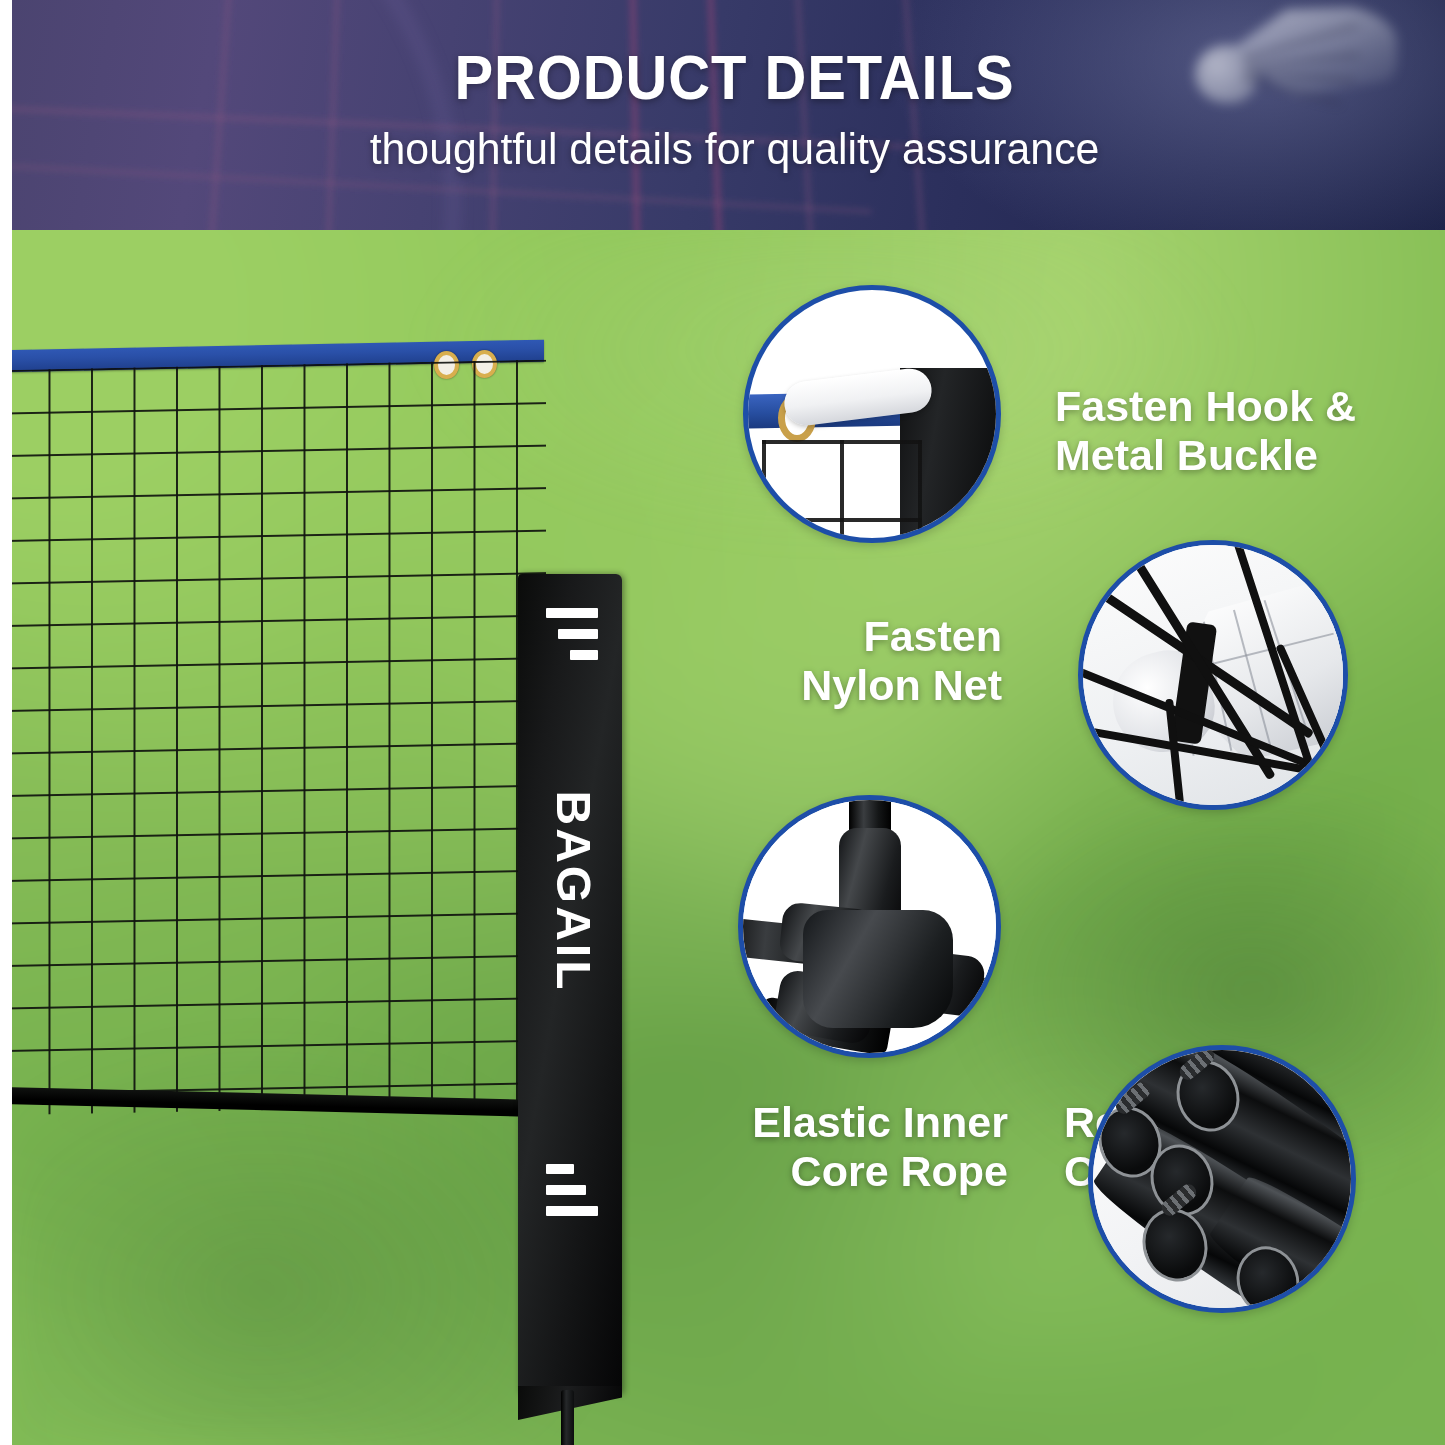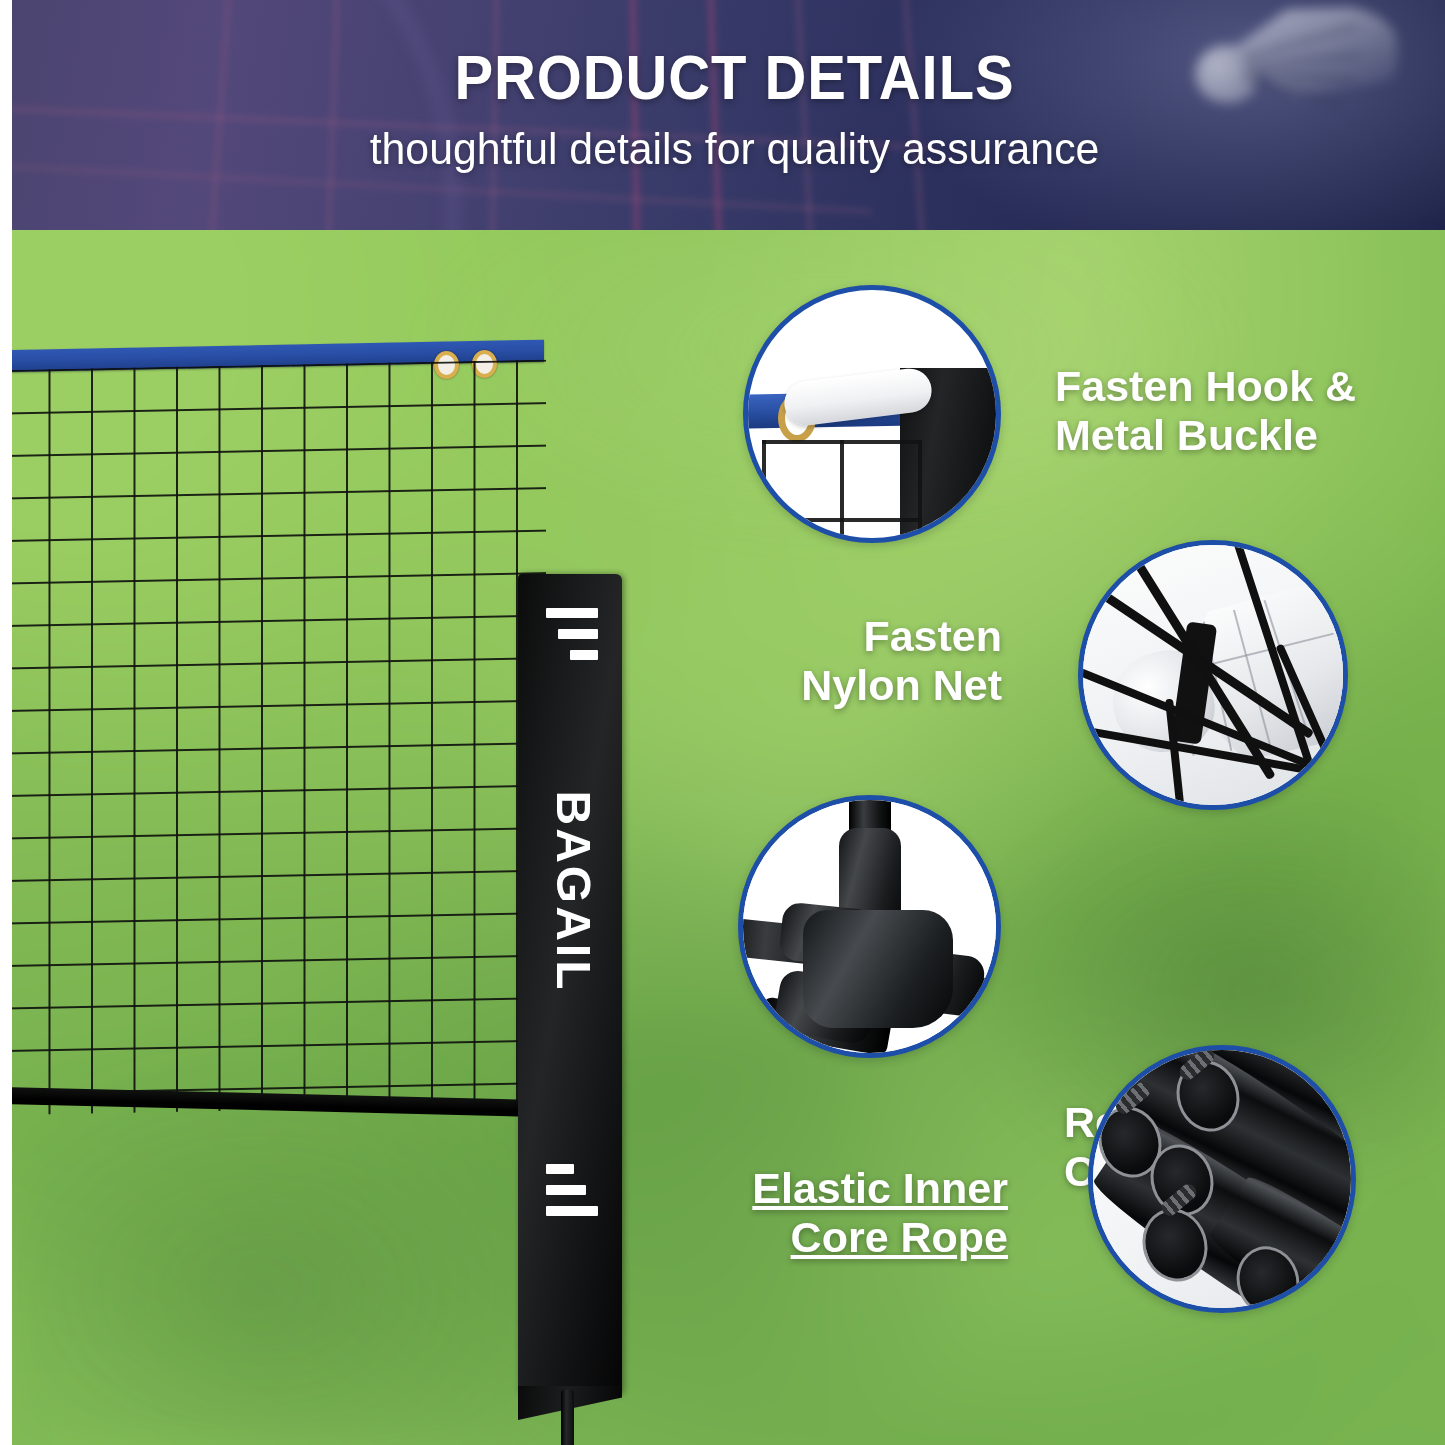--- a/index.html
+++ b/index.html
@@ -457,21 +457,21 @@
 
     <div class="pole pole-vert"></div>
 
     <div class="callout-circle" style="left:731px; top:55px; width:248px; height:248px;">
       <div class="c1-tape"></div>
       <div class="c1-grommet"></div>
       <div class="c1-black"></div>
       <div class="c1-hook"></div>
       <div class="c1-net"></div>
     </div>
-    <div class="callout-label" style="left:1043px; top:132px; width:360px;">Fasten Hook &amp;
+    <div class="callout-label" style="left:1043px; top:152px; width:360px;">Fasten Hook &amp;
 Metal Buckle</div>
 
     <div class="callout-circle" style="left:1066px; top:310px; width:260px; height:260px;">
       <div class="c2-bg"></div>
       <div class="c2-shuttle">
         <div class="skirt"></div>
         <div class="skirtline" style="left:78px; top:22px; height:118px; transform:rotate(6deg);"></div>
         <div class="skirtline" style="left:108px; top:12px; height:132px; transform:rotate(2deg);"></div>
         <div class="skirtline" style="left:140px; top:8px; height:140px; transform:rotate(-1deg);"></div>
         <div class="skirtline" style="left:172px; top:6px; height:144px; transform:rotate(-4deg);"></div>
@@ -513,17 +513,17 @@
       <div class="c4-tube" style="left:112px; top:188px; width:280px; height:92px; transform:rotate(34deg);"></div>
       <div class="c4-mouth" style="left:84px; top:10px; width:56px; height:66px; transform:rotate(-18deg);"></div>
       <div class="c4-mouth" style="left:6px; top:56px; width:56px; height:66px; transform:rotate(-18deg);"></div>
       <div class="c4-mouth" style="left:58px; top:94px; width:56px; height:66px; transform:rotate(-18deg);"></div>
       <div class="c4-mouth" style="left:50px; top:158px; width:58px; height:68px; transform:rotate(-18deg);"></div>
       <div class="c4-mouth" style="left:144px; top:196px; width:56px; height:64px; transform:rotate(-18deg);"></div>
       <div class="c4-rope" style="left:84px; top:6px; transform:rotate(-40deg);"></div>
       <div class="c4-rope" style="left:20px; top:40px; transform:rotate(-40deg);"></div>
       <div class="c4-rope" style="left:66px; top:142px; transform:rotate(-40deg);"></div>
     </div>
-    <div class="callout-label right-align" style="left:660px; top:934px; width:336px;text-decoration:underline;">Elastic Inner
+    <div class="callout-label right-align" style="left:660px; top:868px; width:336px;">Elastic Inner
 Core Rope</div>
 
   </div>
 </div>
 
 </body></html>

